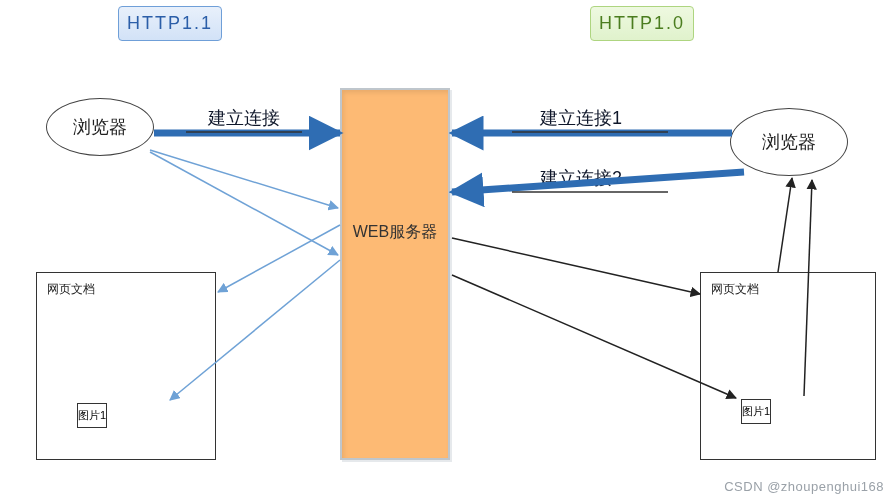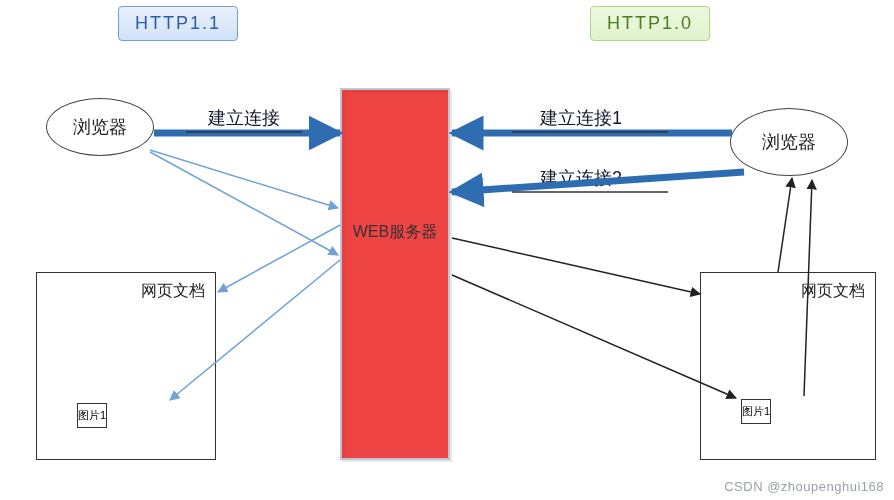--- a/index.html
+++ b/index.html
@@ -11,21 +11,21 @@
     font-family: "Microsoft YaHei", "SimSun", Arial, sans-serif;
     position: relative;
     overflow: hidden;
   }
   .box {
     position: absolute;
     box-sizing: border-box;
   }
   .http-badge {
     border-radius: 4px;
-    padding: 6px 16px;
+    padding: 6px 8px;
     font-size: 18px;
     text-align: center;
     letter-spacing: 2px;
   }
   .badge-blue {
     background: linear-gradient(#e8f0fb, #d2e2f7);
     border: 1px solid #6f9fd8;
     color: #2b5ea8;
   }
   .badge-green {
@@ -38,37 +38,36 @@
     border-radius: 50%;
     display: flex;
     align-items: center;
     justify-content: center;
     font-size: 18px;
     color: #222;
     background: #fff;
   }
   .server {
     border: 2px solid #bfc6cc;
-    background: #ef4444;
+    background: #fdba74;
     box-shadow: 2px 3px 4px rgba(0,0,0,.08) inset, 2px 2px 0 #e6e9ec;
   }
   .server-label {
     font-size: 16px;
     color: #333;
     text-align: center;
   }
   .doc-box {
     border: 1.5px solid #333;
     background: #fff;
   }
   .doc-title {
-    font-size: 16px;
+    font-size: 12px;
     color: #222;
     margin: 8px 10px 0 10px;
-    text-align: right;
   }
   .img-box {
     border: 1.5px solid #333;
     font-size: 11px;
     padding: 4px 0;
     display: inline-block;
     position: absolute;
   }
   .conn-label {
     position: absolute;

